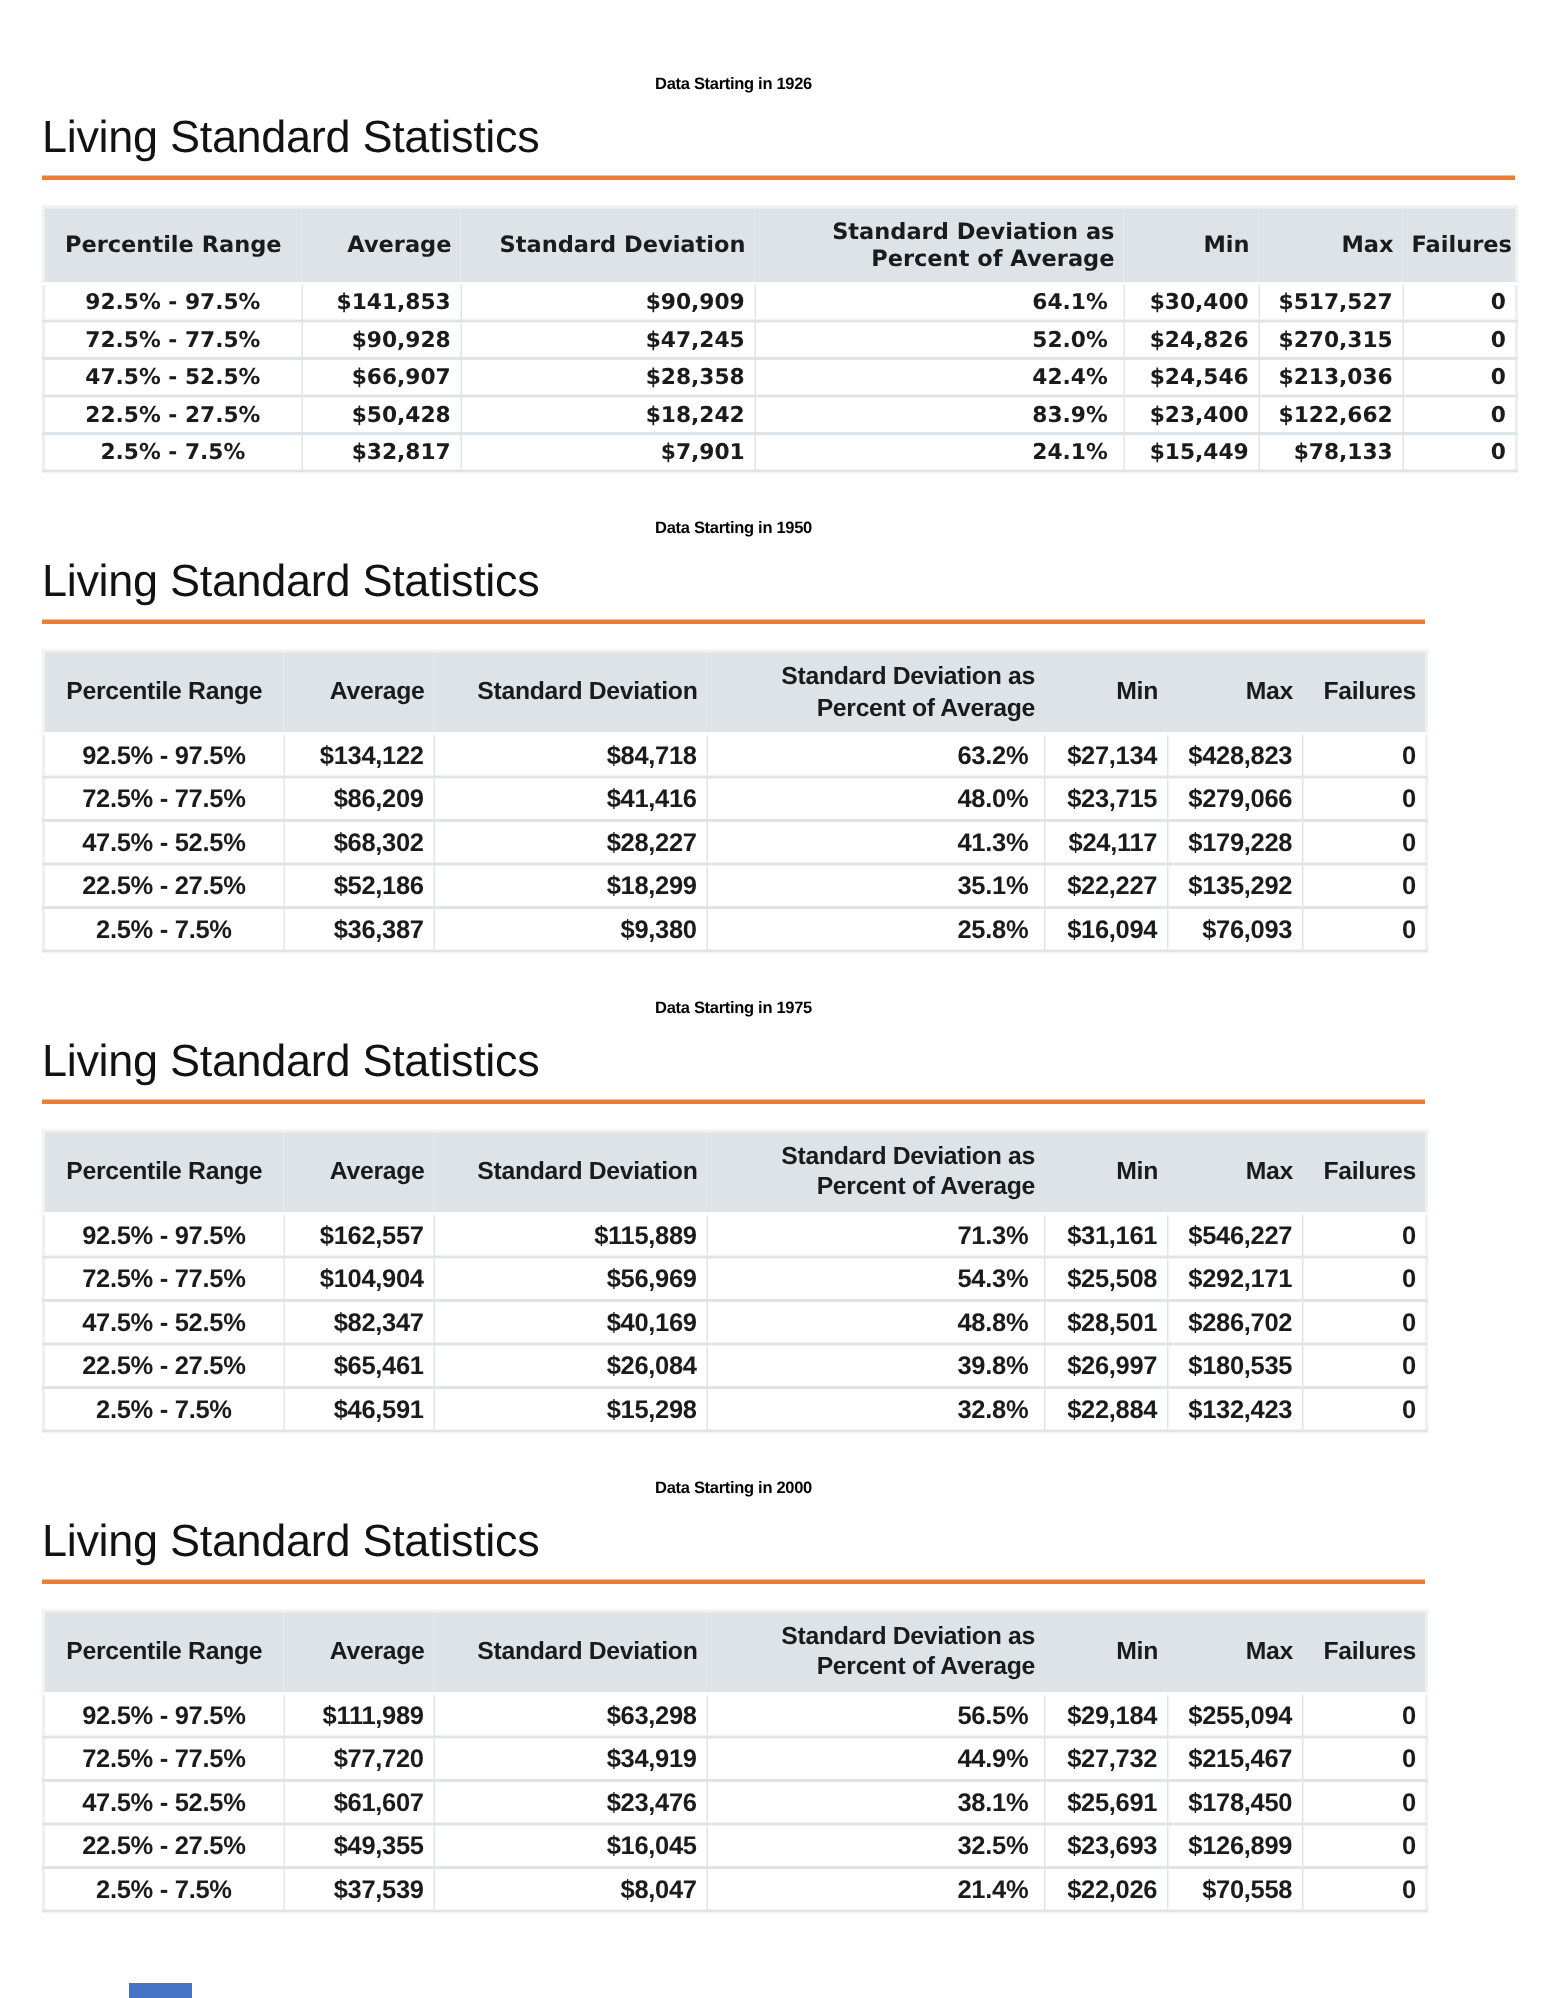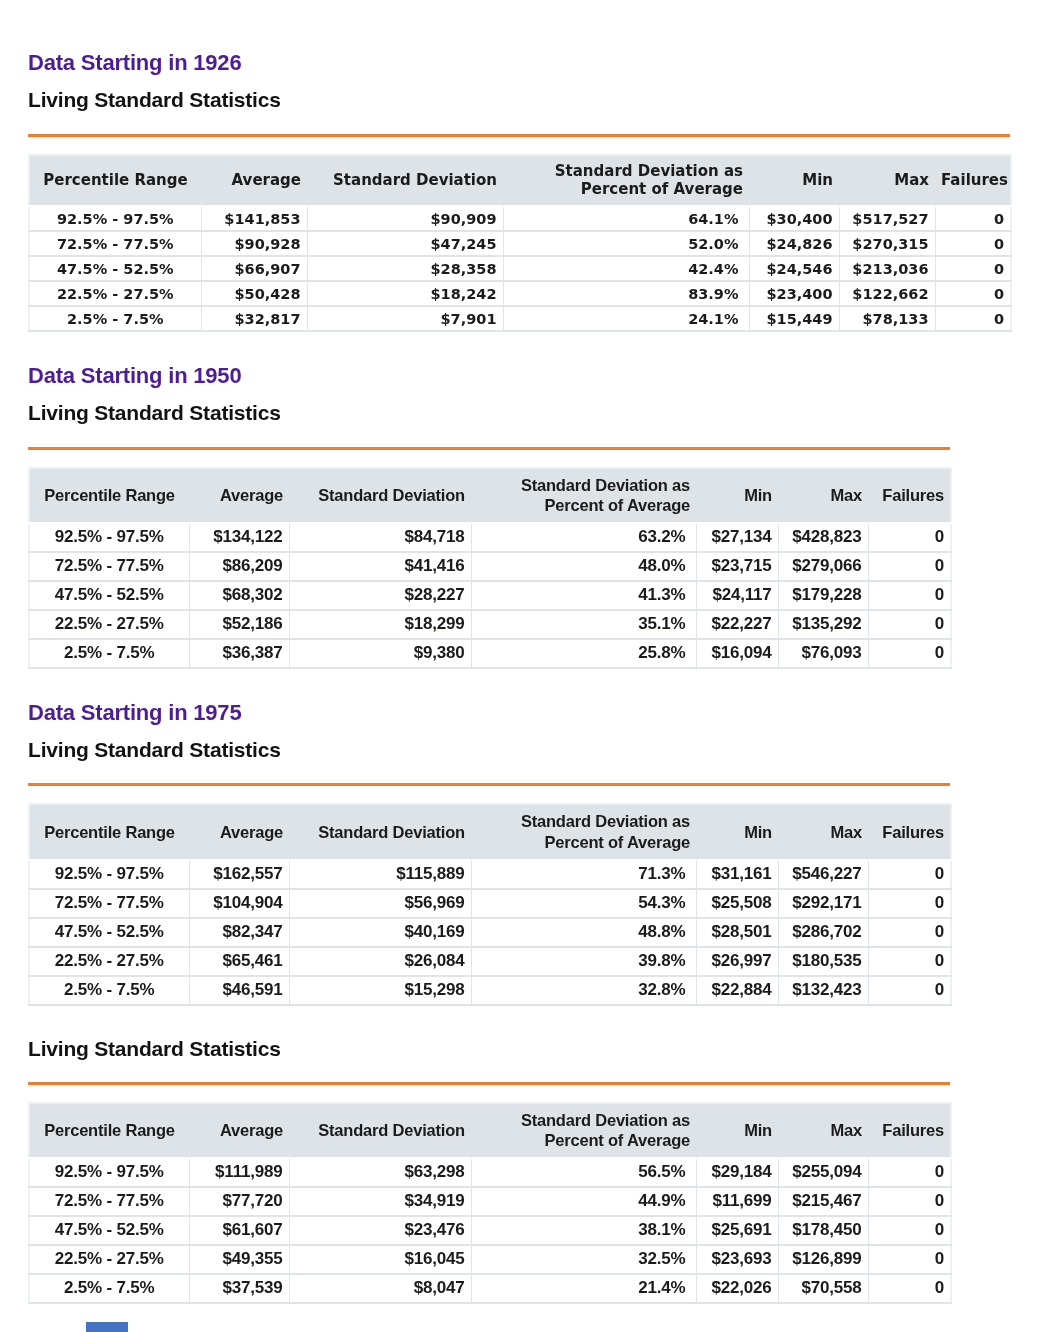--- a/index.html
+++ b/index.html
@@ -9,33 +9,34 @@
     position: relative; overflow: hidden;
     font-family: "Liberation Sans", sans-serif;
     color: #1b1b1b;
     padding: 50px 0 0 28px;
   }
   .section { margin-bottom: 0; }
   .section + .section { margin-top: 31px; }
 
   .section-title {
     width: 922px;
+    text-align: center;
     font-weight: bold;
-    font-size: 22px;
+    font-size: 11px;
     line-height: 1.2;
-    color: #4c1d95;
+    color: #000000;
     letter-spacing: -0.2px;
   }
   .heading {
     margin-top: 12px;
-    font-size: 21px;
-    font-weight: bold;
+    font-size: 30px;
+    font-weight: normal;
     color: #121212;
     letter-spacing: -0.2px;
-    padding-bottom: 21px;
+    padding-bottom: 7px;
     line-height: 1.15;
   }
   .section.wide   .heading { width: 982px; border-bottom: 3px solid #ed7d31; }
   .section.narrow .heading { width: 922px; border-bottom: 3px solid #ed7d31; }
 
   table {
     margin-top: 17px;
     border-collapse: collapse;
     table-layout: fixed;
     border: 2px solid #eef1f3;
@@ -306,20 +307,21 @@
             <td class="col-3">32.8%</td>
             <td class="col-4">$22,884</td>
             <td class="col-5">$132,423</td>
             <td class="col-6">0</td>
           </tr>
         </tbody>
     </table>
   </div>
 
   <div class="section narrow">
+    <div class="section-title">Data Starting in 2000</div>
     <h2 class="heading">Living Standard Statistics</h2>
     <table>
       <colgroup>
           <col style="width: 160px;">
           <col style="width: 100px;">
           <col style="width: 182px;">
           <col style="width: 225px;">
           <col style="width: 82px;">
           <col style="width: 90px;">
           <col style="width: 83px;">
@@ -344,21 +346,21 @@
             <td class="col-3">56.5%</td>
             <td class="col-4">$29,184</td>
             <td class="col-5">$255,094</td>
             <td class="col-6">0</td>
           </tr>
           <tr>
             <td class="col-0">72.5% - 77.5%</td>
             <td class="col-1">$77,720</td>
             <td class="col-2">$34,919</td>
             <td class="col-3">44.9%</td>
-            <td class="col-4">$11,699</td>
+            <td class="col-4">$27,732</td>
             <td class="col-5">$215,467</td>
             <td class="col-6">0</td>
           </tr>
           <tr>
             <td class="col-0">47.5% - 52.5%</td>
             <td class="col-1">$61,607</td>
             <td class="col-2">$23,476</td>
             <td class="col-3">38.1%</td>
             <td class="col-4">$25,691</td>
             <td class="col-5">$178,450</td>

